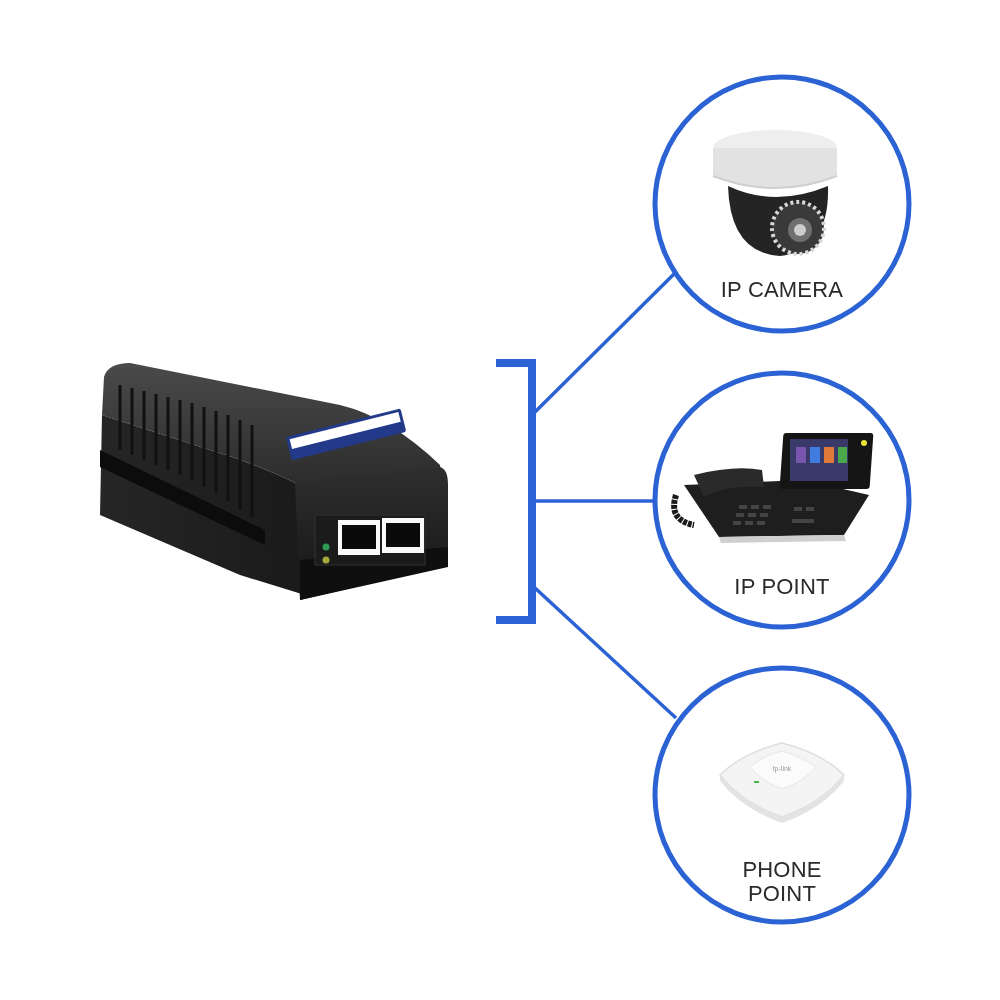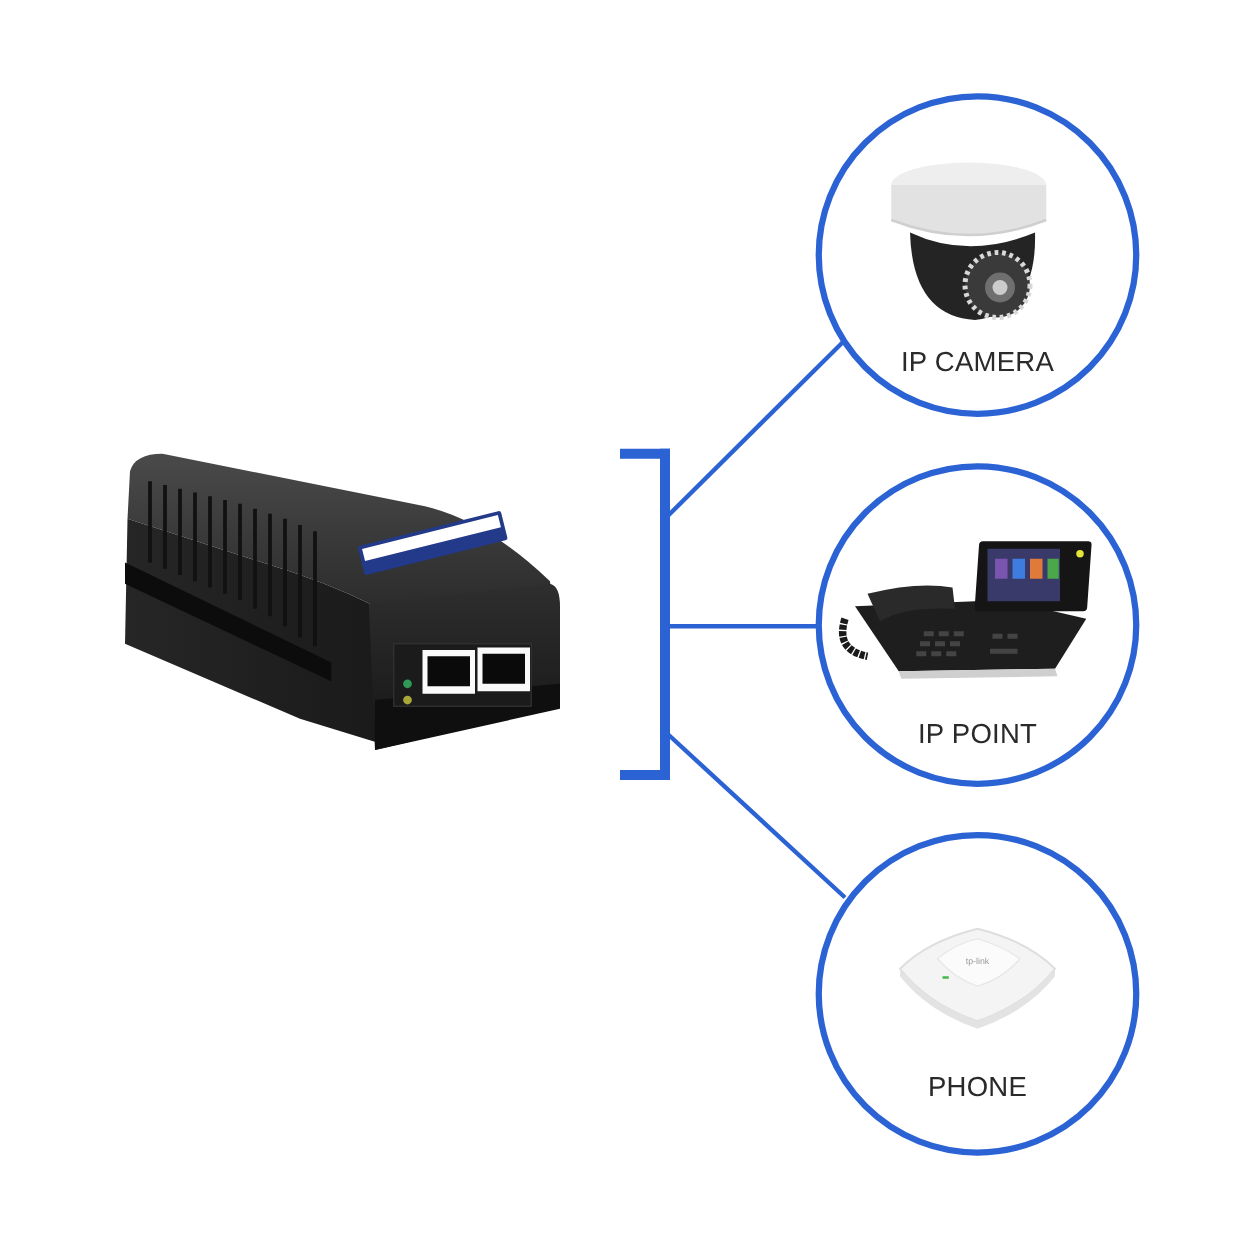--- a/index.html
+++ b/index.html
@@ -133,15 +133,16 @@
 
   <svg class="abs" style="left:712px;top:735px" width="140" height="90" viewBox="0 0 140 90">
     <path d="M8 40 Q30 18 70 8 Q110 18 132 40 Q110 68 70 82 Q30 68 8 40 Z" fill="#f4f4f4" stroke="#dedede" stroke-width="1.5"></path>
     <path d="M8 40 Q30 68 70 82 Q110 68 132 40 L132 46 Q110 74 70 88 Q30 74 8 46 Z" fill="#e3e3e3"></path>
     <path d="M38 32 Q52 20 70 16 Q90 22 104 32 Q90 48 70 54 Q52 48 38 32 Z" fill="#fbfbfb" stroke="#e6e6e6"></path>
     <text x="70" y="36" font-size="7" fill="#999" text-anchor="middle" font-family="Liberation Sans, sans-serif">tp-link</text>
     <rect x="42" y="46" width="5" height="2" fill="#44b84a"></rect>
   </svg>
   <div class="device-label" style="left:682px;top:858px">
     <div>PHONE</div>
+    <div>POINT</div>
   </div>
 
 </div>
 
 </body></html>

